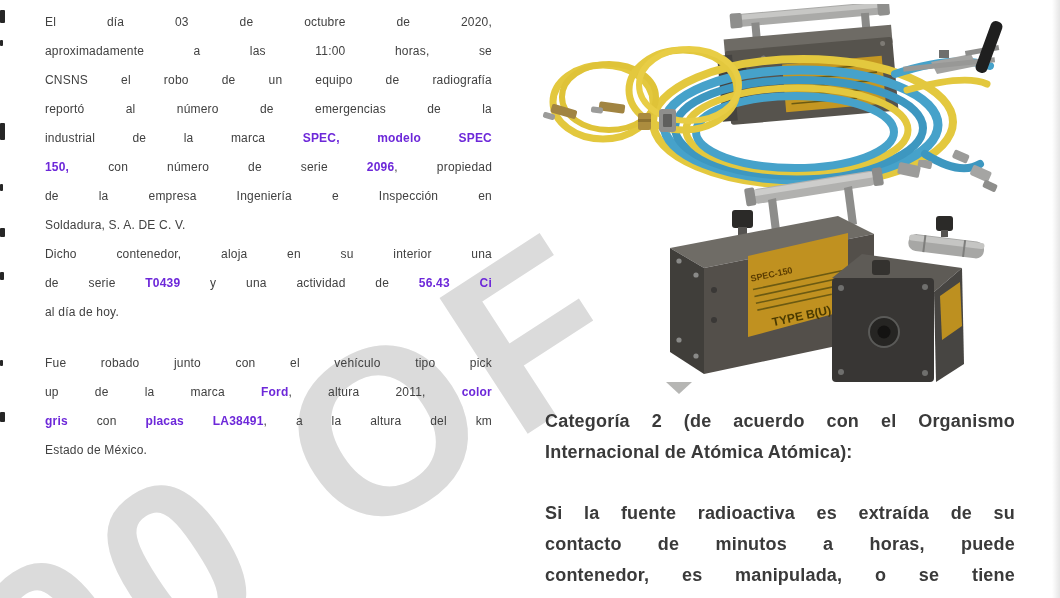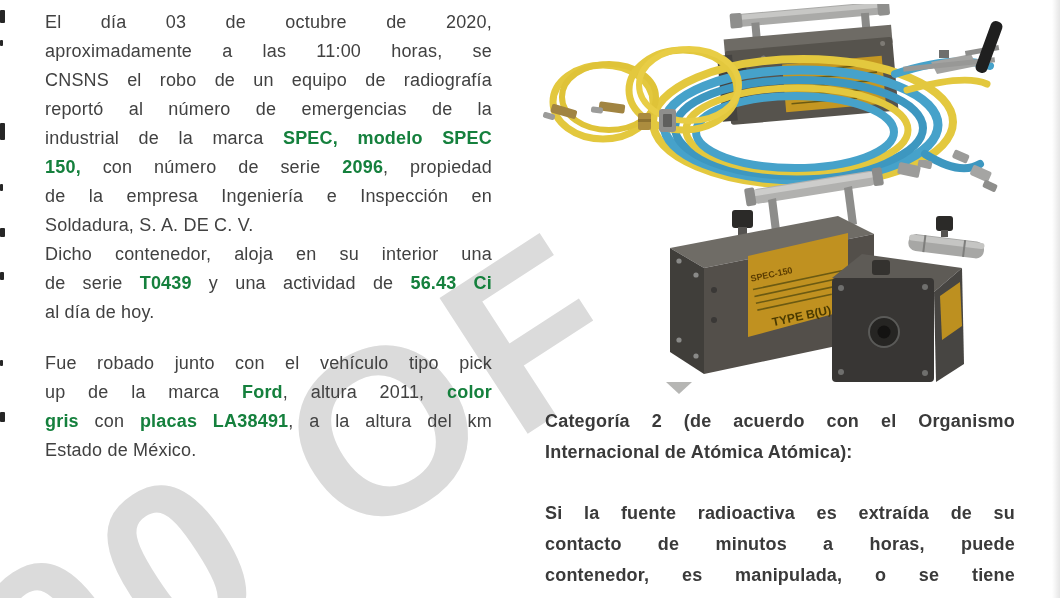--- a/index.html
+++ b/index.html
@@ -9,28 +9,28 @@
     color:#414141;
   }
   
   .watermark{
     position:absolute;left:-70px;top:315px;width:900px;line-height:1;
     font-size:235px;font-weight:700;letter-spacing:12px;color:#dbdbdb;
     transform:rotate(-33deg);white-space:nowrap;user-select:none;z-index:0;
   }
   
   .col{position:absolute;z-index:2;}
-  .left-col{left:45px;top:8px;width:447px;font-size:18px;line-height:29px;letter-spacing:.2px;}
+  .left-col{left:45px;top:8px;width:447px;font-size:12px;line-height:29px;letter-spacing:.2px;}
   .right-col{left:545px;top:406px;width:470px;font-size:18px;line-height:31px;letter-spacing:.2px;color:#3a3a3a;}
   .tline{text-align:justify;text-align-last:justify;}
   .tline:last-child{text-align-last:left;}
   .left-col .para2{}
   .left-col .para3{margin-top:22px;}
   .right-col .paraB{margin-top:30px;}
-  .b{font-weight:700;color:#15803d;}
+  .b{font-weight:700;color:#6d28d9;}
   .right-col span{font-weight:600;}
   
   .photo{position:absolute;z-index:1;}
   .photo1{left:535px;top:4px;width:522px;height:192px;}
   .photo2{left:648px;top:160px;width:365px;height:238px;}
   .photo svg{display:block;width:100%;height:100%;}
   
   .ea{position:absolute;left:0;width:5px;background:#262626;border-radius:1px;z-index:3;}
   .edge-shade{position:absolute;right:0;top:0;width:8px;height:598px;
     background:linear-gradient(to right,rgba(255,255,255,0),rgba(0,0,0,.10));z-index:3;}

